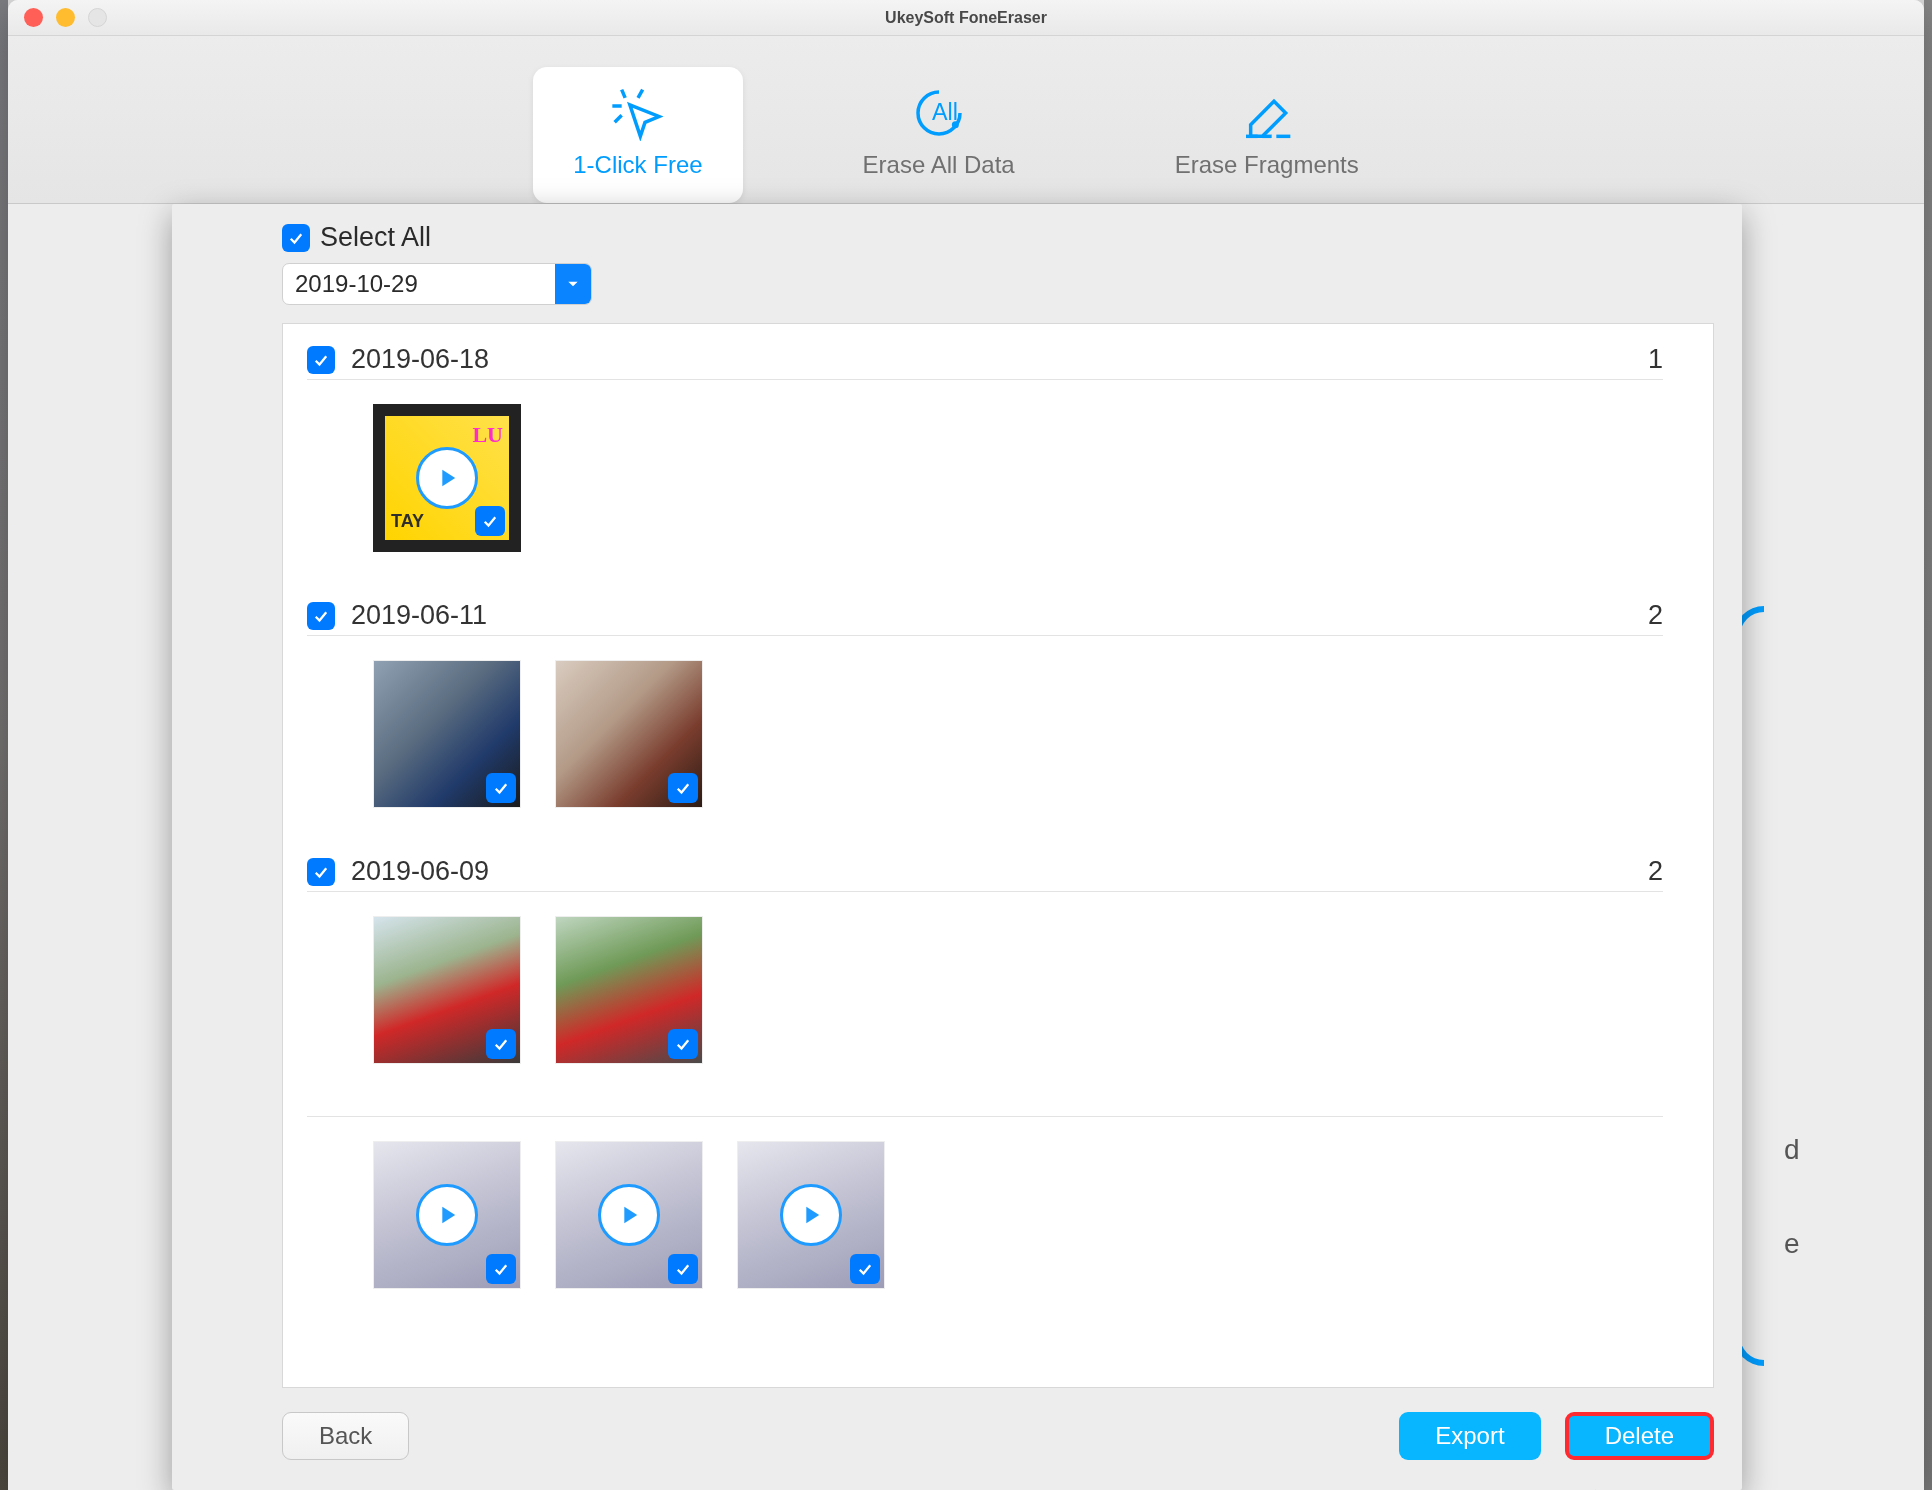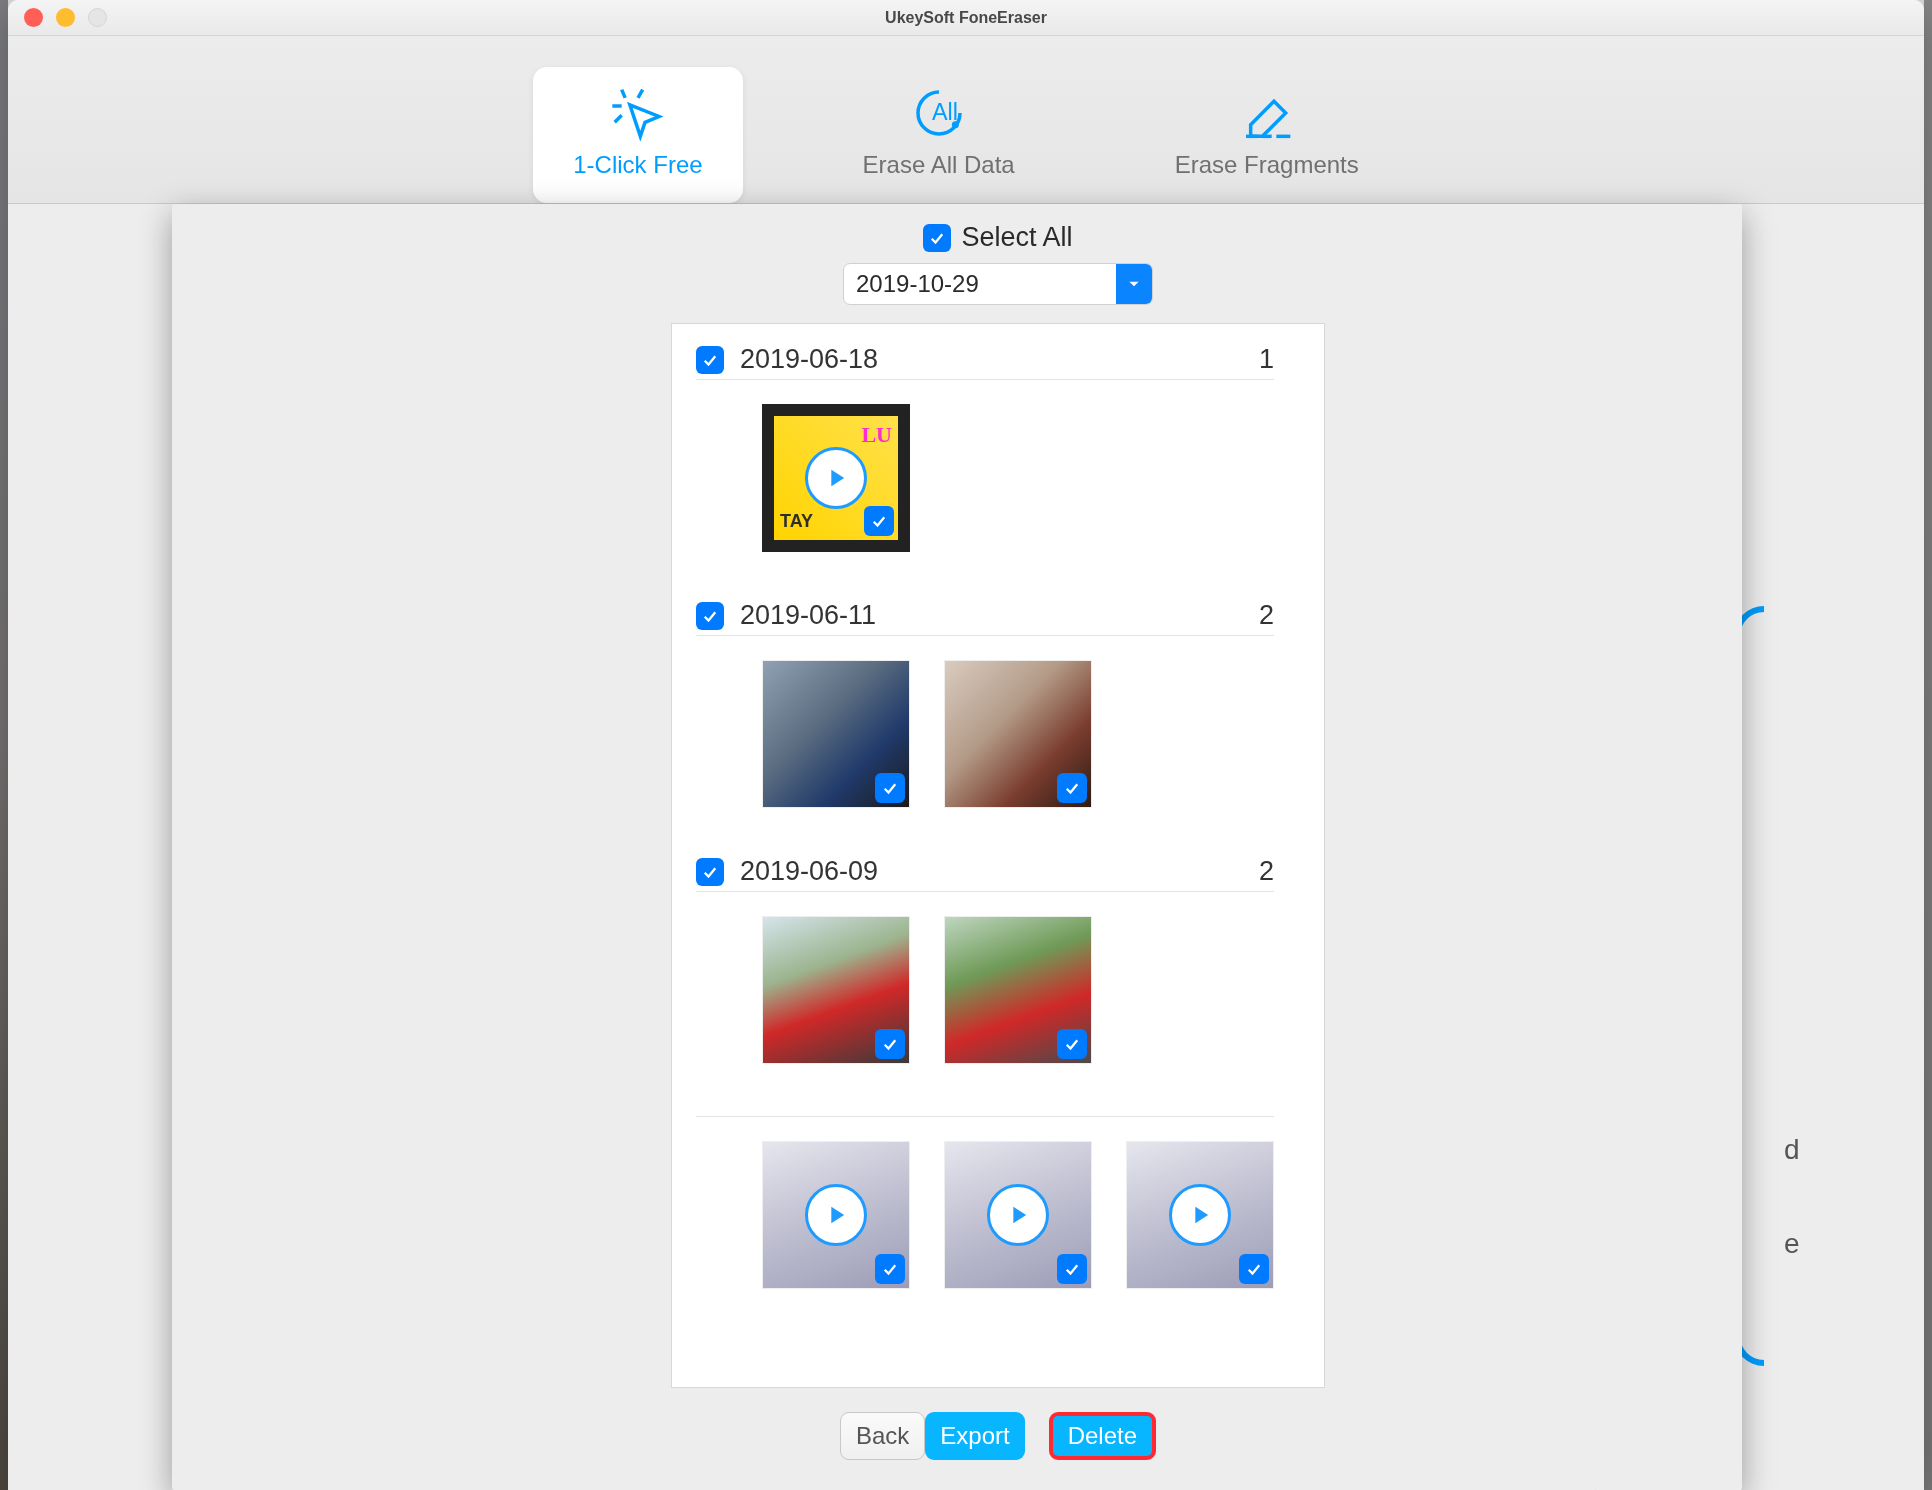--- a/index.html
+++ b/index.html
@@ -73,21 +73,21 @@
 }
 .panel {
   position: absolute;
   left: 164px; top: 0;
   width: 1570px;
   height: 100%;
   background: #ededed;
   box-shadow: 0 10px 32px rgba(0,0,0,0.35);
   border-radius: 2px;
 }
-.panel-inner { padding: 18px 28px 0 110px; height: 100%; display: flex; flex-direction: column; align-items: center; }
+.panel-inner { padding: 18px 28px 0 110px; height: 100%; display: flex; flex-direction: column; }
 
 .select-all-row { display: flex; align-items: center; gap: 10px; margin-bottom: 10px; }
 .cb { width: 28px; height: 28px; border-radius: 6px; background: #007aff; display: flex; align-items: center; justify-content: center; cursor: pointer; }
 .cb svg { width: 18px; height: 18px; stroke: #fff; stroke-width: 3; fill: none; }
 .select-all-label { font-size: 27px; color: #2a2a2a; }
 
 .date-select { width: 310px; height: 42px; border: 1px solid #d0d0d0; border-radius: 7px; display: flex; align-items: center; background: #fff; cursor: pointer; overflow: hidden; margin-bottom: 18px; }
 .date-select span { flex: 1; padding: 0 12px; font-size: 24px; color: #2a2a2a; }
 .date-select .arrow { width: 36px; height: 100%; background: #0a84ff; display: flex; align-items: center; justify-content: center; }
 .date-select .arrow svg { width: 14px; height: 14px; fill: #fff; }
@@ -112,21 +112,21 @@
 .group-count { font-size: 27px; color: #333; }
 .thumbs { display: flex; gap: 34px; padding: 24px 0 18px 66px; flex-wrap: wrap; }
 
 .thumb { width: 148px; height: 148px; position: relative; border: 1px solid #eee; background: #bbb; cursor: pointer; overflow: hidden; }
 .thumb .check { position: absolute; right: 4px; bottom: 4px; width: 30px; height: 30px; border-radius: 6px; background: #007aff; display: flex; align-items: center; justify-content: center; }
 .thumb .check svg { width: 18px; height: 18px; stroke: #fff; stroke-width: 3; fill: none; }
 .play-overlay { position: absolute; left: 50%; top: 50%; transform: translate(-50%,-50%); width: 62px; height: 62px; border: 3px solid #1f9bff; border-radius: 50%; background: #fff; display: flex; align-items: center; justify-content: center; }
 .play-overlay svg { width: 28px; height: 28px; fill: #1f9bff; }
 
 .action-row { display: flex; align-items: center; padding: 24px 0 30px 0; }
-.btn { height: 48px; padding: 0 15px; border-radius: 9px; font-size: 24px; cursor: pointer; display: flex; align-items: center; }
+.btn { height: 48px; padding: 0 36px; border-radius: 9px; font-size: 24px; cursor: pointer; display: flex; align-items: center; }
 .btn.back { background: linear-gradient(#fafafa,#f0f0f0); border: 1px solid #c8c8c8; color: #555; }
 .btn.export { background: #08b5ff; color: #fff; margin-left: auto; }
 .btn.delete { background: #08b5ff; color: #fff; margin-left: 24px; border: 4px solid #ff2a2f; }
 
 .right-card-frag { position: absolute; right: 0; top: 200px; width: 190px; height: 1100px; }
 .right-card-border { position: absolute; left: 0; top: 202px; width: 30px; height: 760px; border-top: 6px solid #009dff; border-left: 6px solid #009dff; border-bottom: 6px solid #009dff; border-radius: 30px 0 0 30px; }
 .right-text { position: absolute; left: 50px; font-size: 28px; color: #555; }
 
 .annot-arrow { position: absolute; right: 160px; top: 1278px; pointer-events: none; }
 .annot-arrow svg { width: 180px; height: 120px; }

